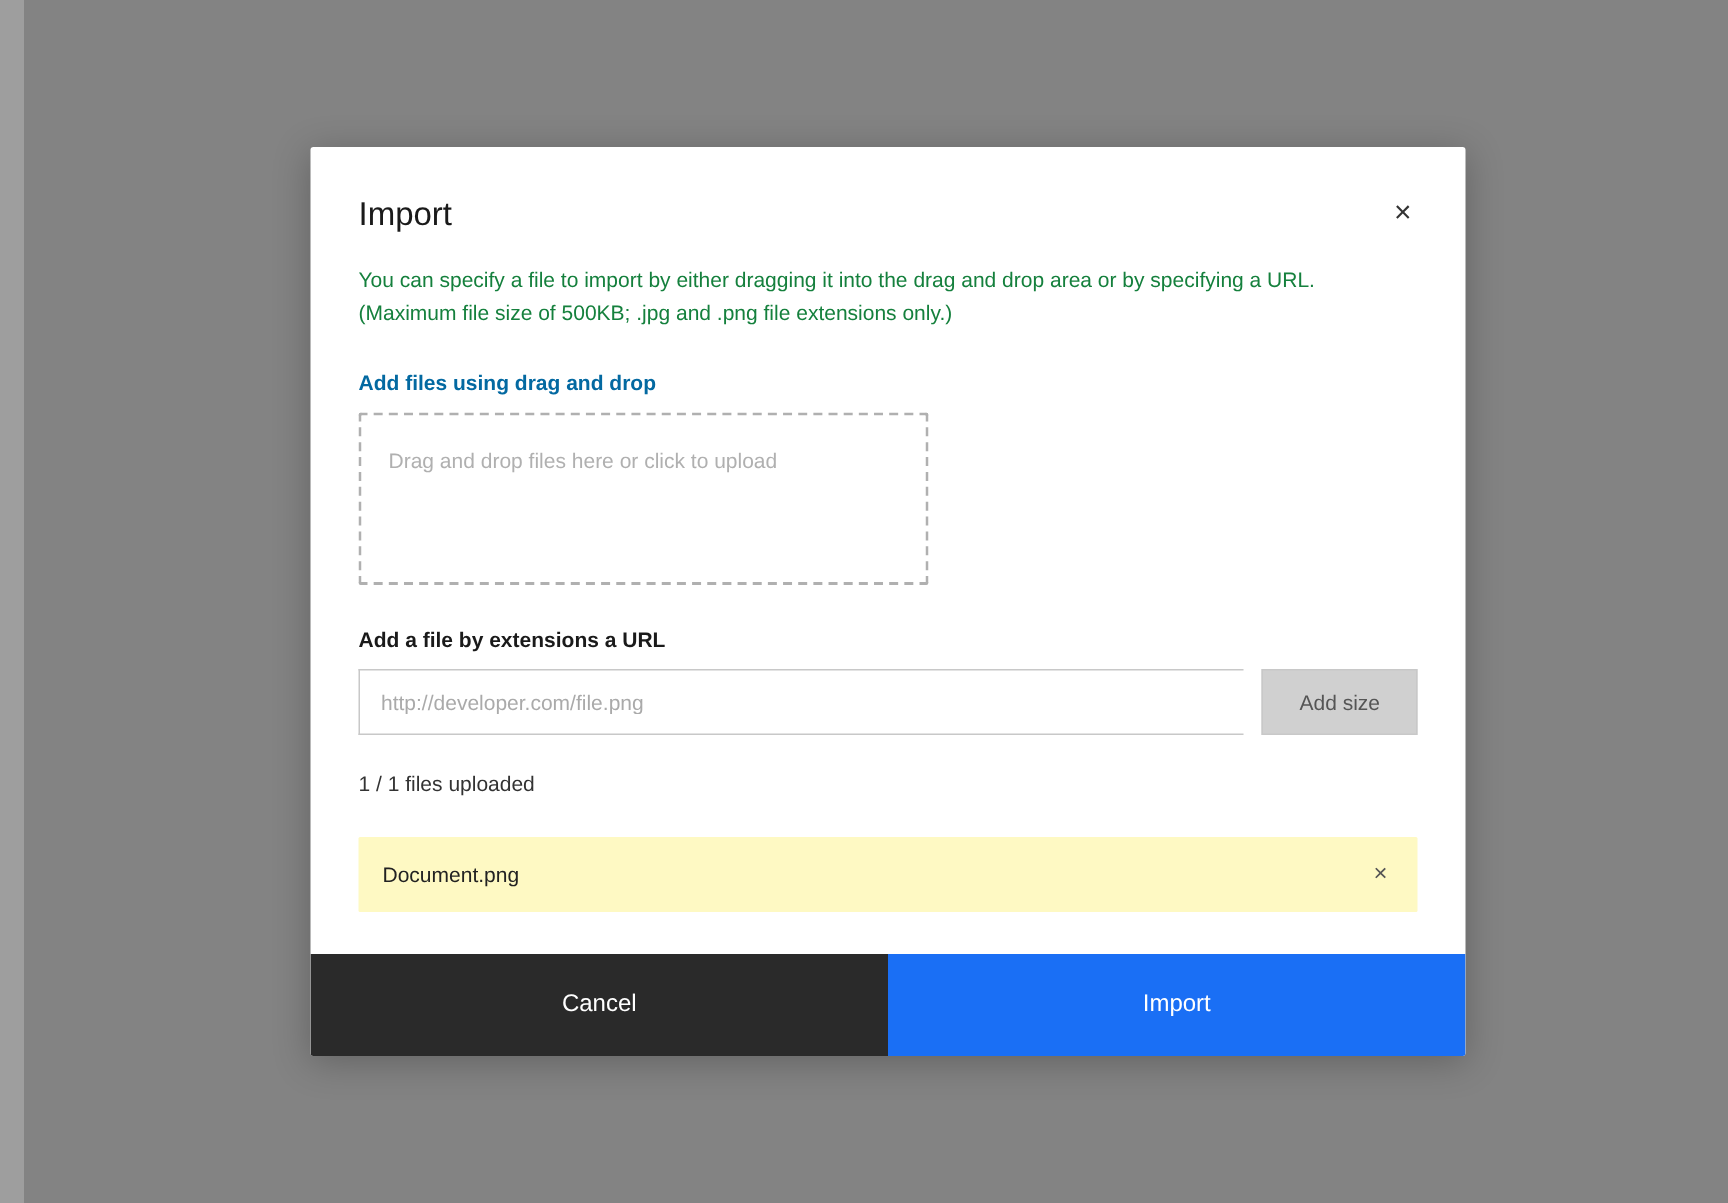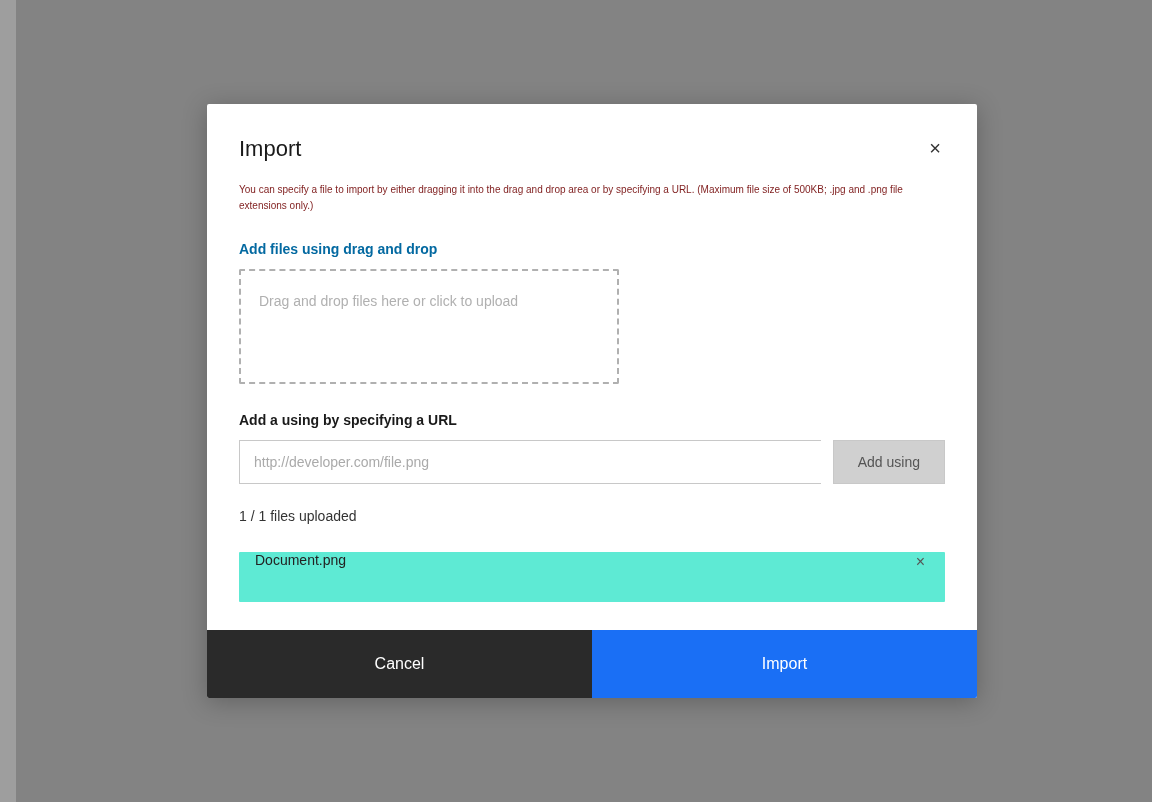--- a/index.html
+++ b/index.html
@@ -61,22 +61,22 @@
       background: none;
       border: none;
       cursor: pointer;
       font-size: 20px;
       color: #333;
       line-height: 1;
       padding: 2px 4px;
     }
 
     .modal-description {
-      font-size: 10px;
-      color: #7f1d1d;
+      font-size: 14px;
+      color: #15803d;
       line-height: 1.55;
       margin-bottom: 28px;
     }
 
     .section-label {
       font-size: 14px;
       font-weight: 700;
       color: #0369a1;
       margin-bottom: 12px;
     }
@@ -141,23 +141,23 @@
       border-radius: 0;
     }
 
     .files-count {
       font-size: 14px;
       color: #333;
       margin-bottom: 28px;
     }
 
     .file-item {
-      background: #5eead4;
-      display: flex;
-      align-items: flex-start;
+      background: #fef9c3;
+      display: flex;
+      align-items: center;
       justify-content: space-between;
       padding: 0 16px;
       height: 50px;
       border-radius: 1px;
     }
 
     .file-name {
       font-size: 14px;
       color: #222;
     }
@@ -210,25 +210,25 @@
       </div>
 
       <p class="modal-description">You can specify a file to import by either dragging it into the drag and drop area or by specifying a URL. (Maximum file size of 500KB; .jpg and .png file extensions only.)</p>
 
       <div class="section-label">Add files using drag and drop</div>
 
       <div class="drop-zone">
         <span class="drop-zone-text">Drag and drop files here or click to upload</span>
       </div>
 
-      <div class="url-section-label">Add a using by specifying a URL</div>
+      <div class="url-section-label">Add a file by extensions a URL</div>
 
       <div class="url-row">
         <input class="url-input" type="text" placeholder="http://developer.com/file.png" style="">
-        <button class="add-file-btn">Add using</button>
+        <button class="add-file-btn">Add size</button>
       </div>
 
       <div class="files-count">1 / 1 files uploaded</div>
 
       <div class="file-item">
         <span class="file-name">Document.png</span>
         <button class="file-remove-btn">×</button>
       </div>
 
     </div>

